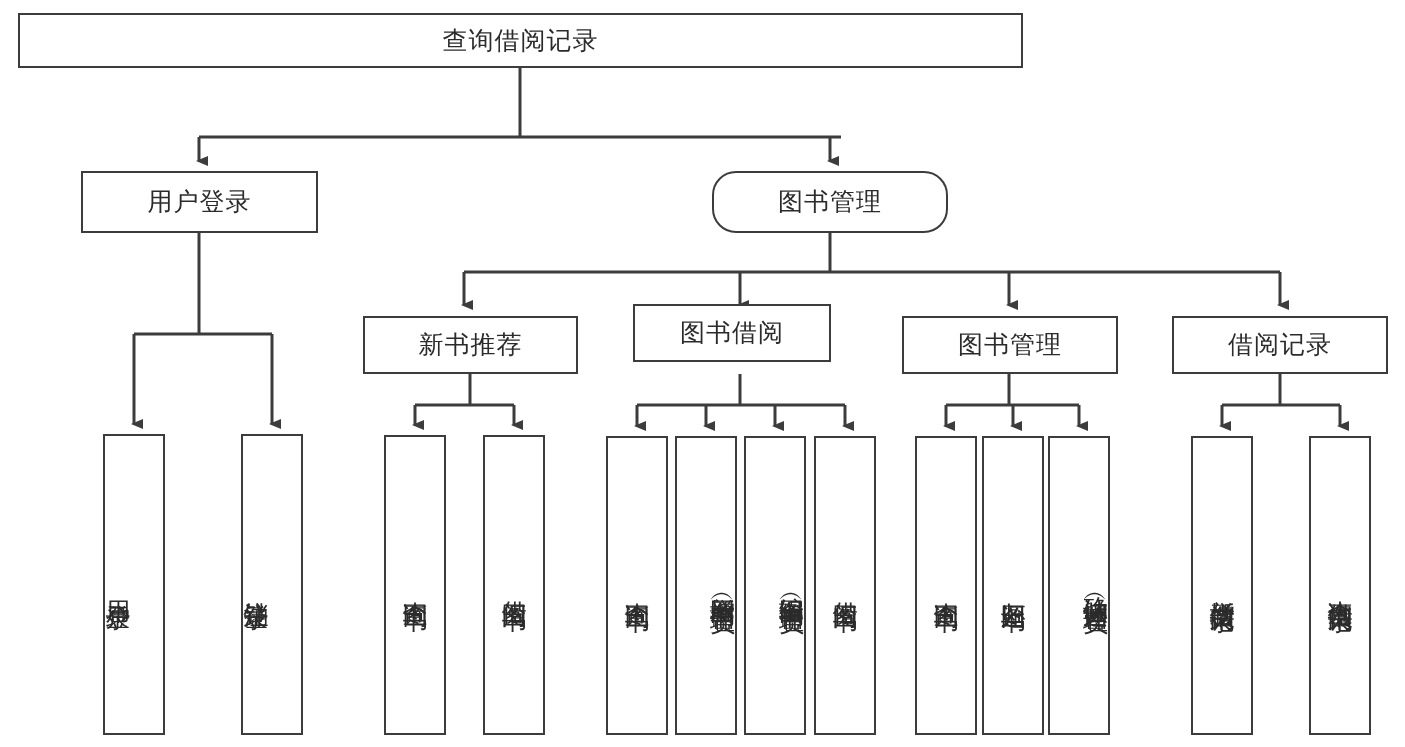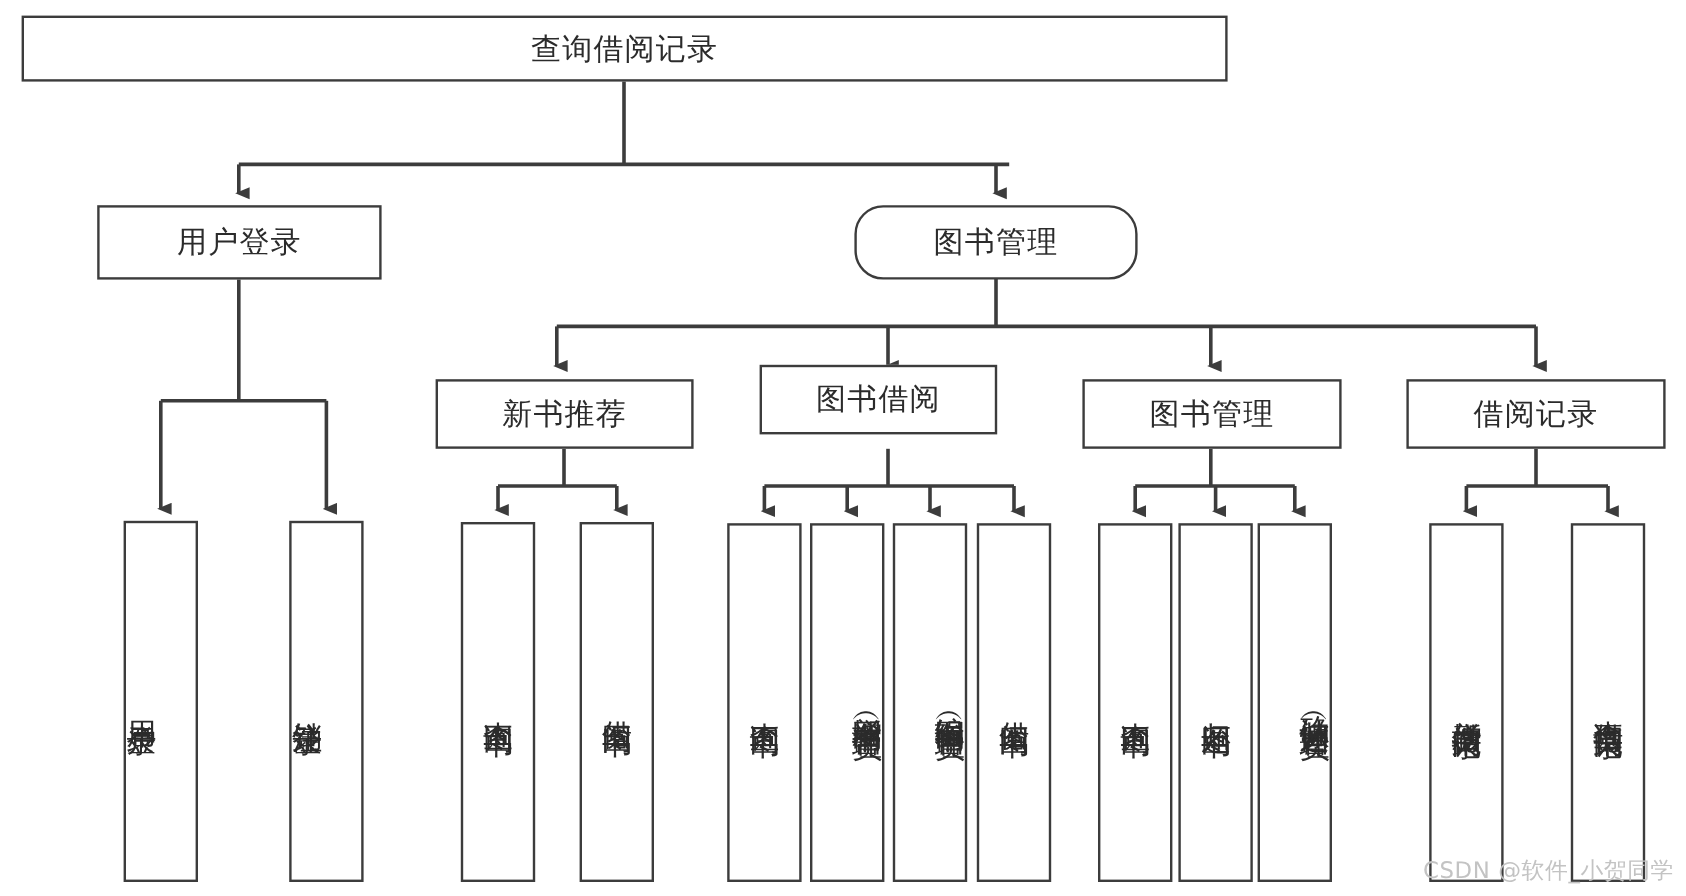--- a/index.html
+++ b/index.html
@@ -184,15 +184,14 @@
     <span class="vtext">确认归还（管理员）</span>
   </div>
 
   <div class="node vert" style="left:1191px; top:436px; width:62px; height:299px;">
     <span class="vtext">新增借阅记录</span>
   </div>
   <div class="node vert" style="left:1309px; top:436px; width:62px; height:299px;">
     <span class="vtext">查询借阅记录</span>
   </div>
 
-  <div class="watermark">CSDN @软件_小贺同学</div>
 
 </div>
 
 </body></html>

